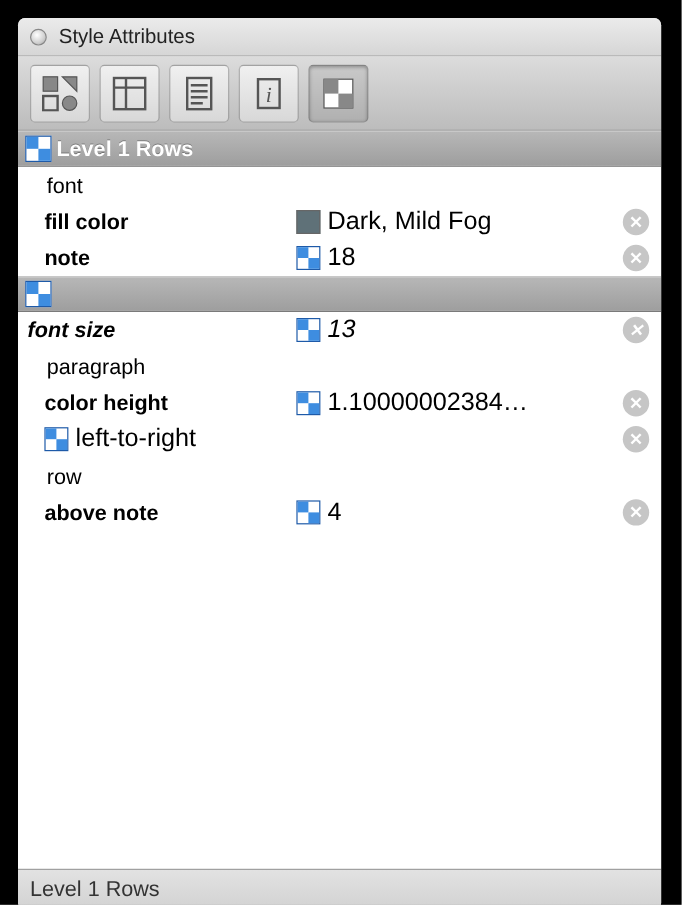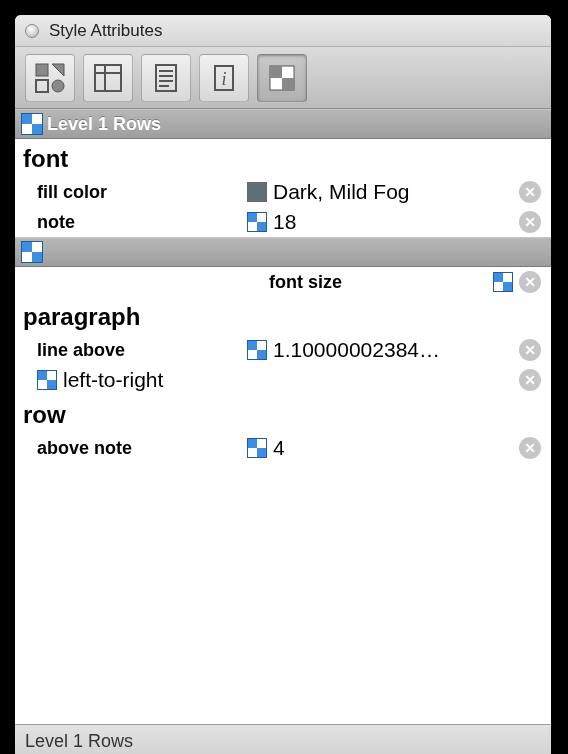--- a/index.html
+++ b/index.html
@@ -79,33 +79,33 @@
   font-size: 18px;
   text-shadow: 0 -1px 0 rgba(0,0,0,0.3);
   gap: 4px;
 }
 .content {
   flex: 1;
   background: #fff;
   overflow: auto;
 }
 .group-label {
-  font-weight: bold;
-  font-size: 24px;
+  font-weight: normal;
+  font-size: 18px;
   color: #000;
-  padding: 6px 8px 4px 8px;
+  padding: 6px 8px 4px 24px;
 }
 .attr-row {
   display: flex;
   align-items: center;
   height: 30px;
   padding: 0 10px 0 22px;
   justify-content: flex-end;
 }
-.attr-row.top { padding-left: 8px; }
+.attr-row.top { padding-left: 8px; font-style: italic; }
 .attr-name {
   width: 210px;
   font-weight: bold;
   font-size: 18px;
   color: #000;
 }
 .attr-row .swatch-col {
   width: 26px;
   display:flex;
   align-items:center;
@@ -262,27 +262,28 @@
         </span>
     </div>
 
     <div class="attr-row top">
       <div class="attr-name" style="width:224px">font size</div>
       <div class="swatch-col">
           <span class="checker-icon">
             <span class="bg"></span>
           </span>
         </div>
+      <div class="val">13</div>
       <div class="del">✕</div>
     </div>
 
     <div class="group-label">paragraph</div>
 
     <div class="attr-row">
-      <div class="attr-name">line above</div>
+      <div class="attr-name">color height</div>
       <div class="swatch-col">
           <span class="checker-icon">
             <span class="bg"></span>
           </span>
         </div>
       <div class="val">1.10000002384…</div>
       <div class="del">✕</div>
     </div>
 
     <div class="attr-row">

